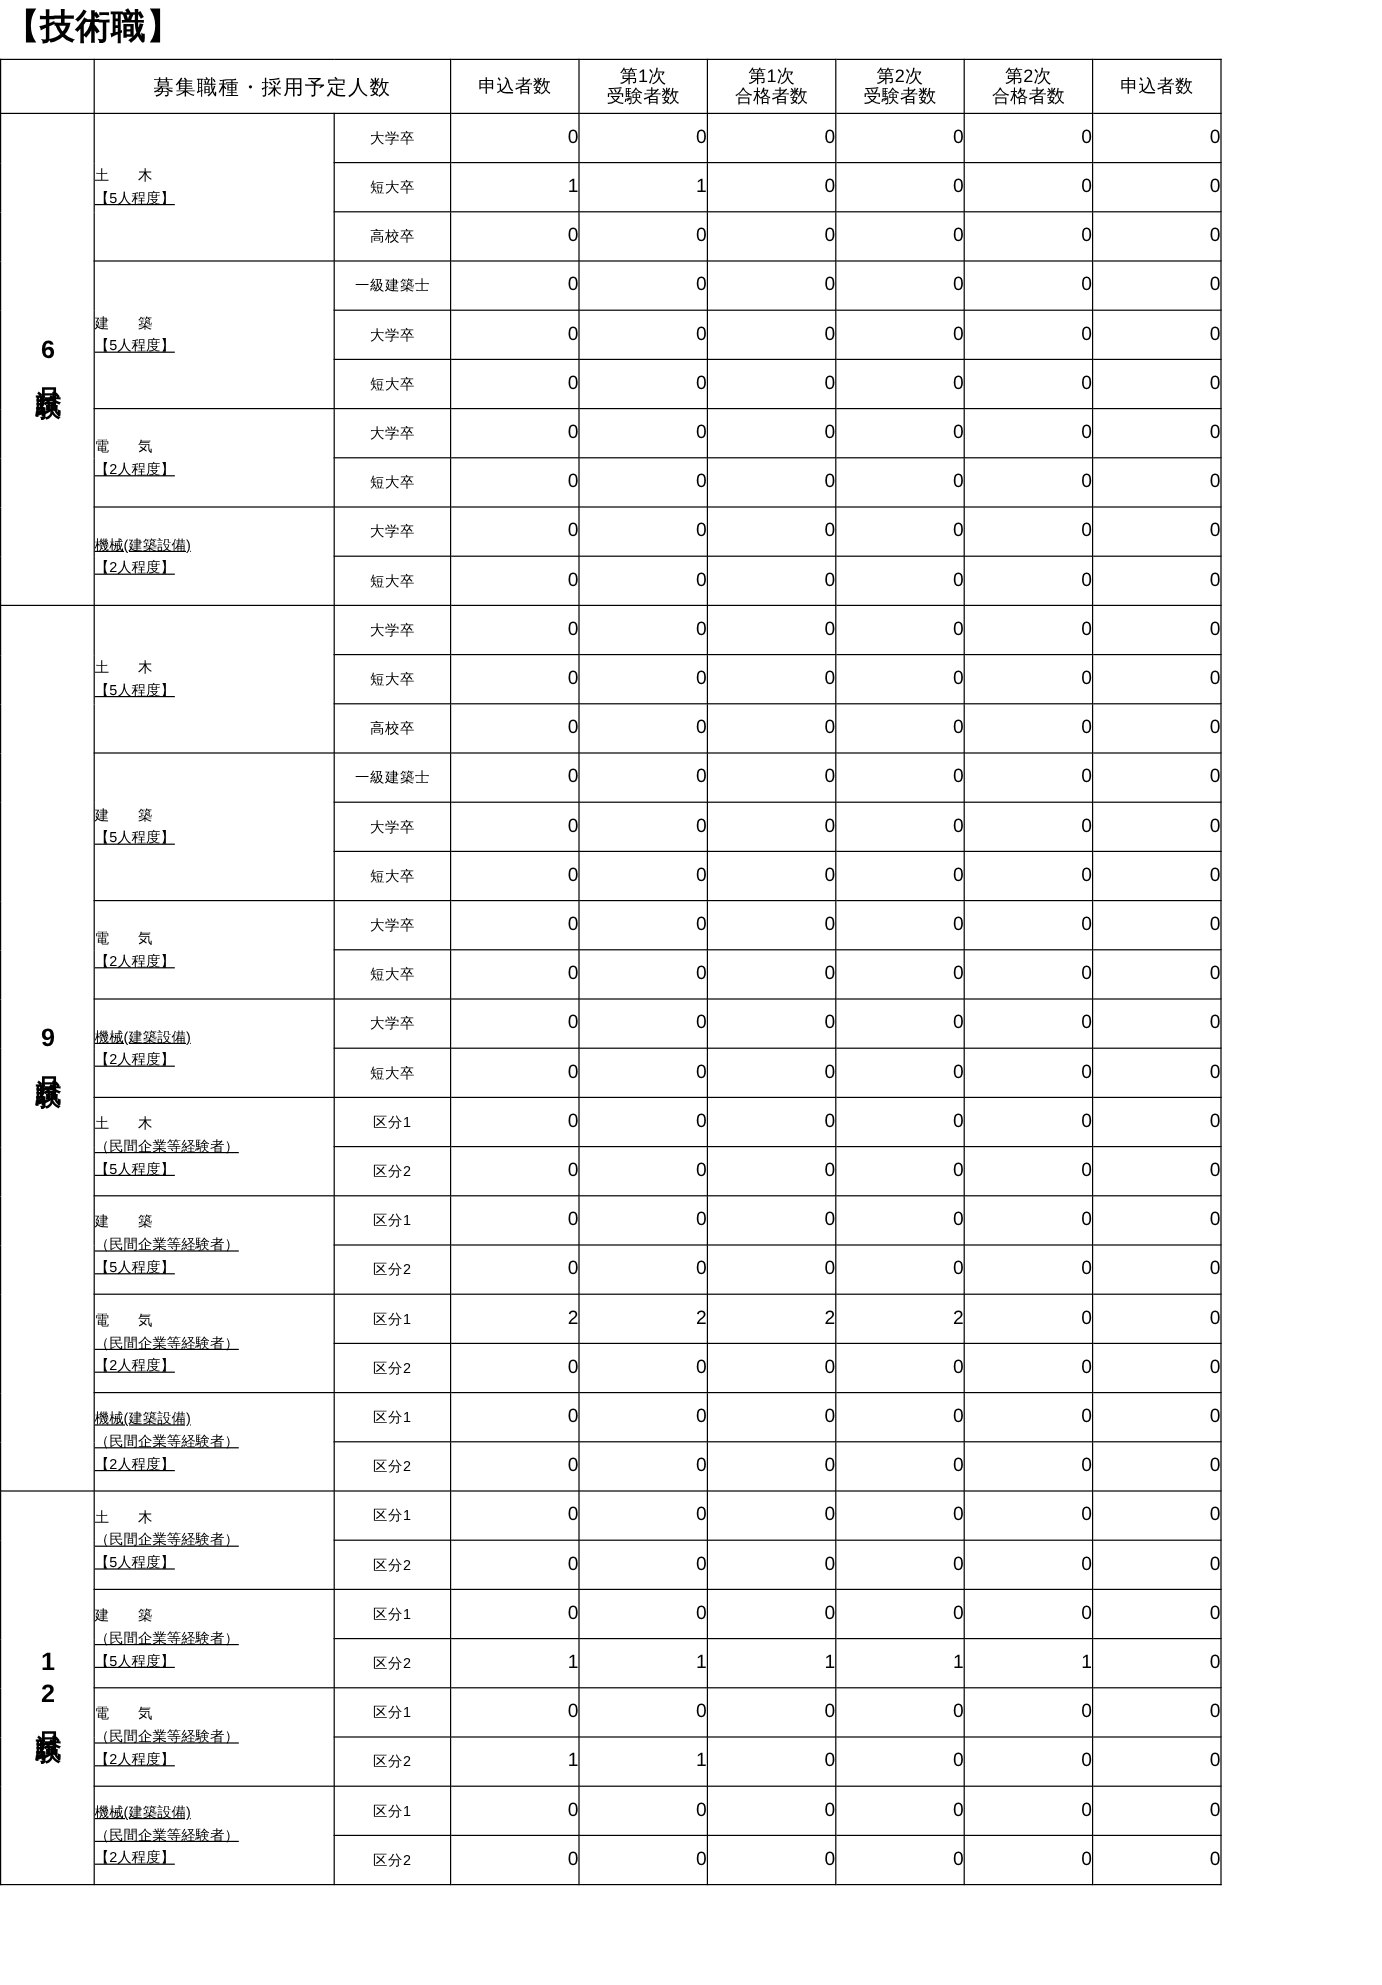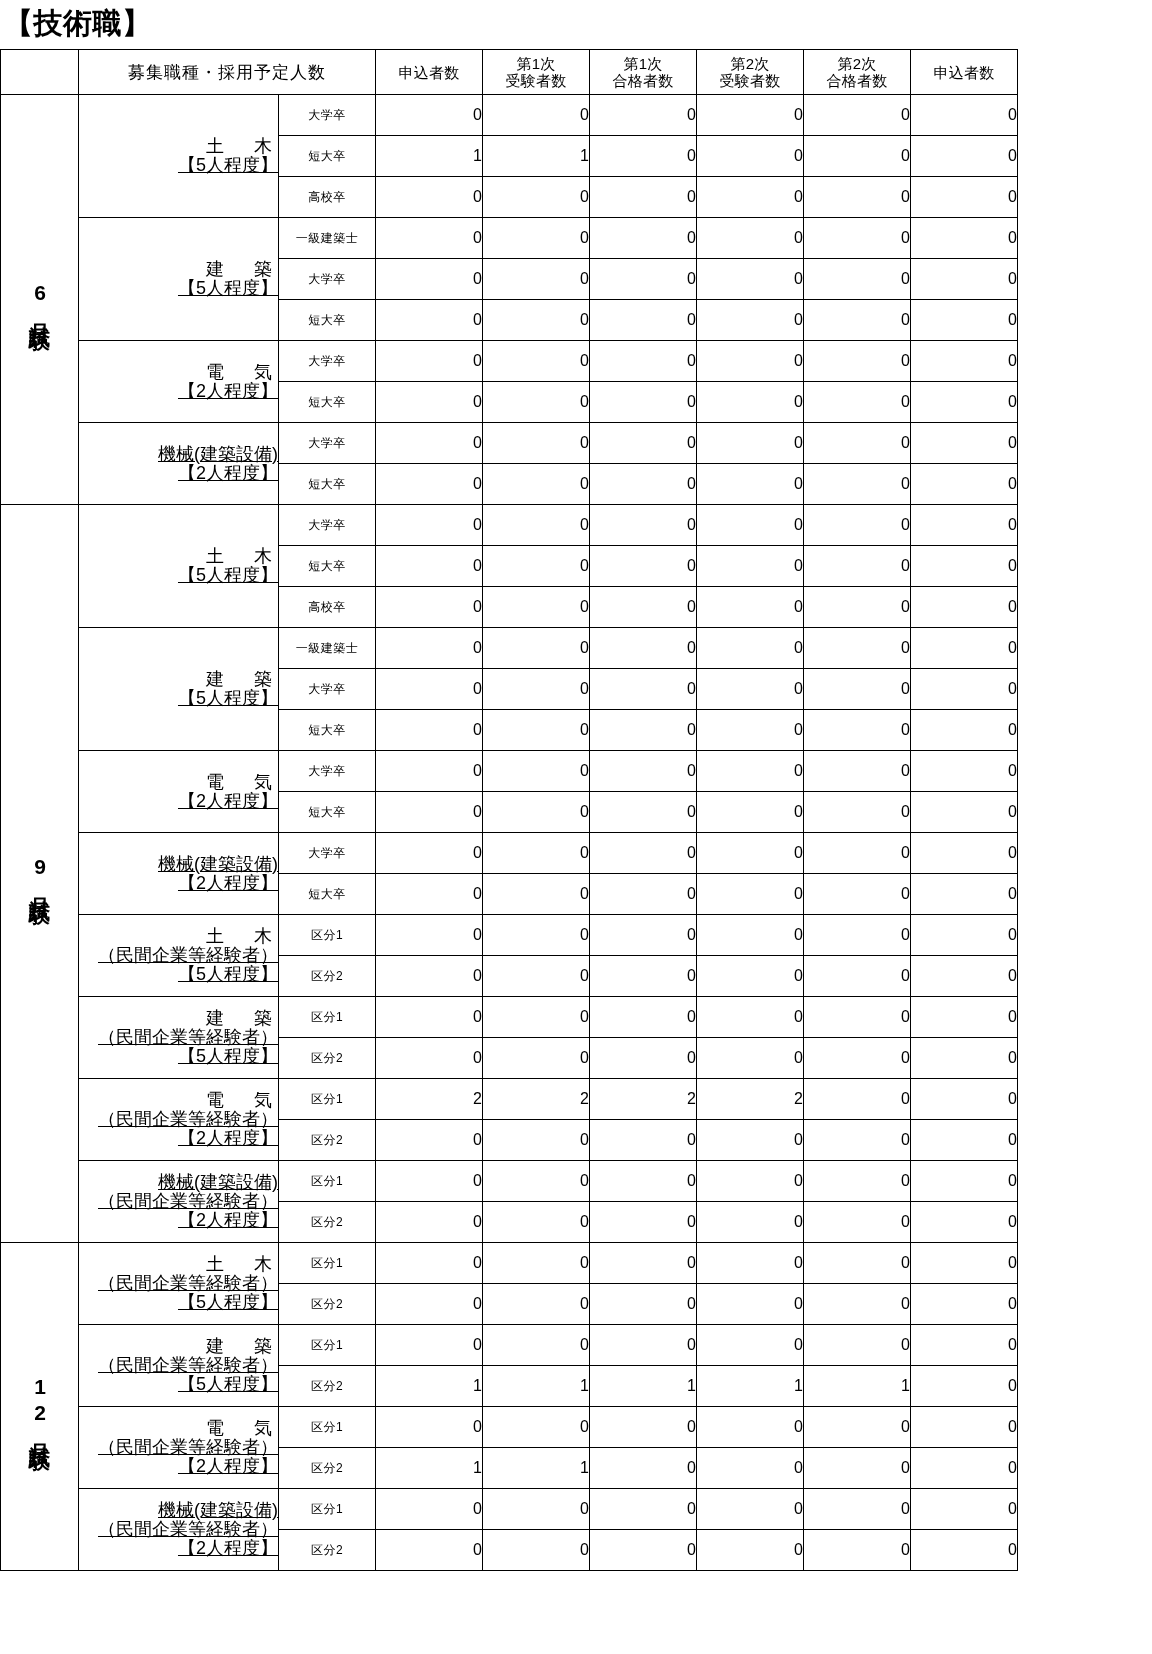--- a/index.html
+++ b/index.html
@@ -96,24 +96,24 @@
     text-orientation: upright;
     display: inline-block;
     font-size: 21px;
     font-weight: bold;
     letter-spacing: 3px;
     line-height: 26px;
   }
 
   
   td.job-cell {
-    text-align: right;
+    text-align: left;
     padding: 3px 2px;
     line-height: 19px;
-    font-size: 18px;
+    font-size: 12px;
     margin-left: 36px;
   }
   td.job-cell .jl {
     display: block;
     white-space: nowrap;
   }
   td.job-cell .jl-main { letter-spacing: 6px; }
   td.job-cell .jl-plain { letter-spacing: 0px; text-decoration: underline; }
 
   

